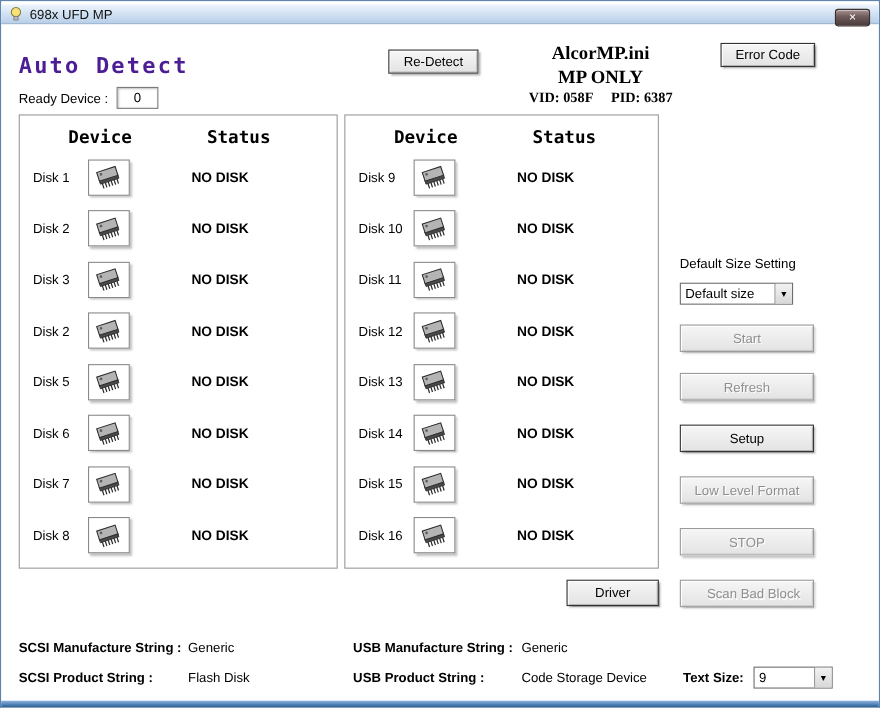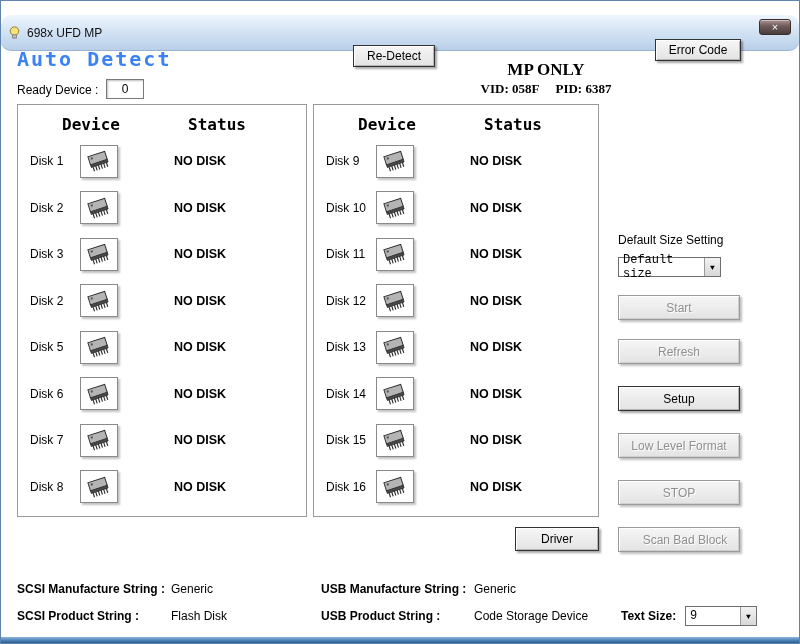--- a/index.html
+++ b/index.html
@@ -6,41 +6,41 @@
   html,body { width:800px; height:644px; }
   body { font-family:"Liberation Sans", sans-serif; background:#fff; }
 
   .window {
     position:relative; width:800px; height:644px;
     border:1px solid #5e83ad; background:#fff; overflow:hidden;
   }
 
   
   .titlebar {
-    position:absolute; left:0; top:14px; width:100%; height:36px;
+    position:absolute; left:0; top:3px; width:100%; height:18px;
     background:linear-gradient(#eef5fd, #cfe0f2 55%, #b9cfe8);
     border-bottom:1px solid #9ab2cf;
-    display:flex; align-items:center; padding:0 6px;border-radius:10px;
+    display:flex; align-items:center; padding:0 6px;
   }
   .titlebar .app-icon { width:15px; height:15px; margin-right:5px; }
   .titlebar .title { font-size:12px; color:#111; }
   .close-btn {
     position:absolute; right:8px; top:4px; width:32px; height:16px;
     background:linear-gradient(#a89191, #6e5a5a 45%, #4a3c3c);
     border:1px solid #3a2f2f; border-radius:3px;
     color:#fff; font-size:11px; line-height:14px; text-align:center;
     box-shadow:inset 0 1px 0 rgba(255,255,255,.45);
     cursor:default;
   }
 
   
   .auto-detect {
     position:absolute; left:16px; top:46px;
     font-family:"DejaVu Sans Mono", monospace; font-weight:bold;
-    font-size:20px; letter-spacing:2px; color:#3b82f6;
+    font-size:20px; letter-spacing:2px; color:#4c1d95;
   }
   .ready-label { position:absolute; left:16px; top:82px; font-size:12px; }
   .ready-input {
     position:absolute; left:105px; top:78px; width:38px; height:20px;
     border:1px solid #7a7a7a; box-shadow:inset 1px 1px 2px rgba(0,0,0,.25);
     font-size:12px; text-align:center; background:#fff;
   }
 
   .btn3d {
     background:linear-gradient(#f6f6f6,#e3e3e3);
@@ -87,21 +87,21 @@
   .chip-box svg { width:30px; height:26px; }
   .disk-status {
     margin-left:56px; width:90px; font-size:12.5px; font-weight:bold; color:#000;
   }
 
   
   .size-label { position:absolute; left:617px; top:232px; font-size:12px; }
   .combo {
     position:absolute; height:20px; background:#fff;
     border:1px solid #6e6e6e; font-size:12px;
-    display:flex; align-items:center; cursor:default;font-family:Liberation Mono, monospace;
+    display:flex; align-items:center; cursor:default;
   }
   .combo .combo-text { flex:1; padding-left:4px; }
   .combo .combo-arrow {
     width:16px; height:100%; display:flex; align-items:center; justify-content:center;
     font-size:8px; color:#000; border-left:1px solid #9a9a9a;
     background:linear-gradient(#f2f2f2,#d8d8d8);
   }
   .size-combo { left:617px; top:256px; width:103px; }
   .textsize-combo { left:684px; top:605px; width:72px; }
 
@@ -157,20 +157,21 @@
     </svg>
     <span class="title">698x UFD MP</span>
     <div class="close-btn">×</div>
   </div>
 
   <div class="auto-detect">Auto Detect</div>
   <div class="ready-label">Ready Device :</div>
   <input class="ready-input" value="0" style="">
 
   <div class="btn3d redetect-btn">Re-Detect</div>
+  <div class="serifb ini-name">AlcorMP.ini</div>
   <div class="serifb mp-only">MP ONLY</div>
   <div class="serifb vidpid">
     <span>VID: 058F</span>
     <span>PID: 6387</span>
   </div>
   <div class="btn3d errorcode-btn">Error Code</div>
 
   <div class="panel left">
     <div class="panel-head">
       <span class="h-device">Device</span>

